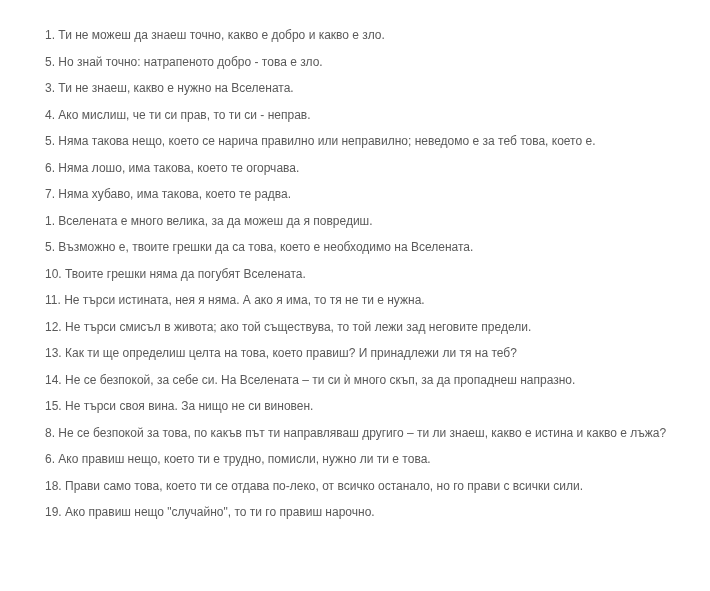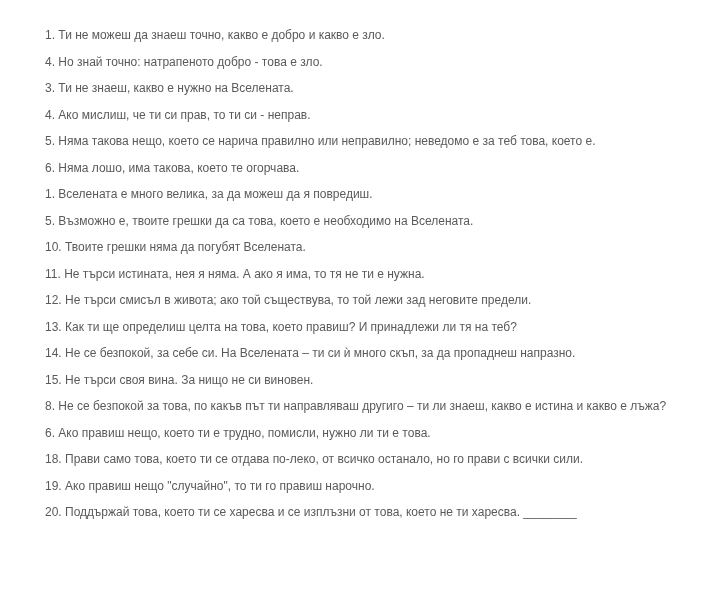--- a/index.html
+++ b/index.html
@@ -33,32 +33,32 @@
   .blank-underline {
     letter-spacing: 0;
   }
 </style>
 </head>
 <body>
 
 <div class="page">
   <div class="rules-list">
       <p class="item">1. Ти не можеш да знаеш точно, какво е добро и какво е зло.</p>
-      <p class="item">4. Но знай точно: натрапеното добро - това е зло.</p>
+      <p class="item">5. Но знай точно: натрапеното добро - това е зло.</p>
       <p class="item">3. Ти не знаеш, какво е нужно на Вселената.</p>
       <p class="item">4. Ако мислиш, че ти си прав, то ти си - неправ.</p>
       <p class="item">5. Няма такова нещо, което се нарича правилно или неправилно; неведомо е за теб това, което е.</p>
       <p class="item">6. Няма лошо, има такова, което те огорчава.</p>
+      <p class="item">7. Няма хубаво, има такова, което те радва.</p>
       <p class="item">1. Вселената е много велика, за да можеш да я повредиш.</p>
       <p class="item">5. Възможно е, твоите грешки да са това, което е необходимо на Вселената.</p>
       <p class="item">10. Твоите грешки няма да погубят Вселената.</p>
       <p class="item">11. Не търси истината, нея я няма. А ако я има, то тя не ти е нужна.</p>
       <p class="item">12. Не търси смисъл в живота; ако той съществува, то той лежи зад неговите предели.</p>
       <p class="item">13. Как ти ще определиш целта на това, което правиш? И принадлежи ли тя на теб?</p>
       <p class="item">14. Не се безпокой, за себе си. На Вселената – ти си ѝ много скъп, за да пропаднеш напразно.</p>
       <p class="item">15. Не търси своя вина. За нищо не си виновен.</p>
       <p class="item">8. Не се безпокой за това, по какъв път ти направляваш другиго – ти ли знаеш, какво е истина и какво е лъжа?</p>
       <p class="item">6. Ако правиш нещо, което ти е трудно, помисли, нужно ли ти е това.</p>
       <p class="item">18. Прави само това, което ти се отдава по-леко, от всичко останало, но го прави с всички сили.</p>
       <p class="item">19. Ако правиш нещо "случайно", то ти го правиш нарочно.</p>
-      <p class="item">20. Поддържай това, което ти се харесва и се изплъзни от това, което не ти харесва.<span class="blank-underline"> ________</span></p>
     </div>
 </div>
 
 </body></html>

